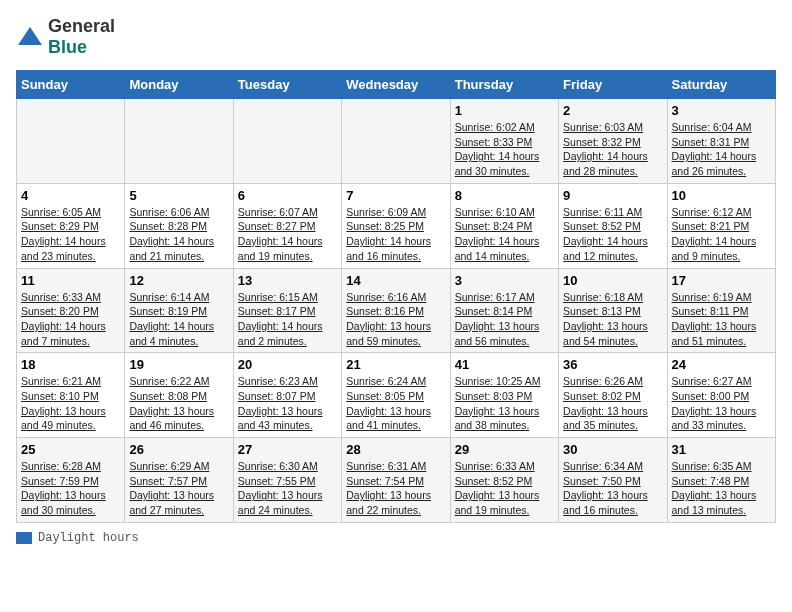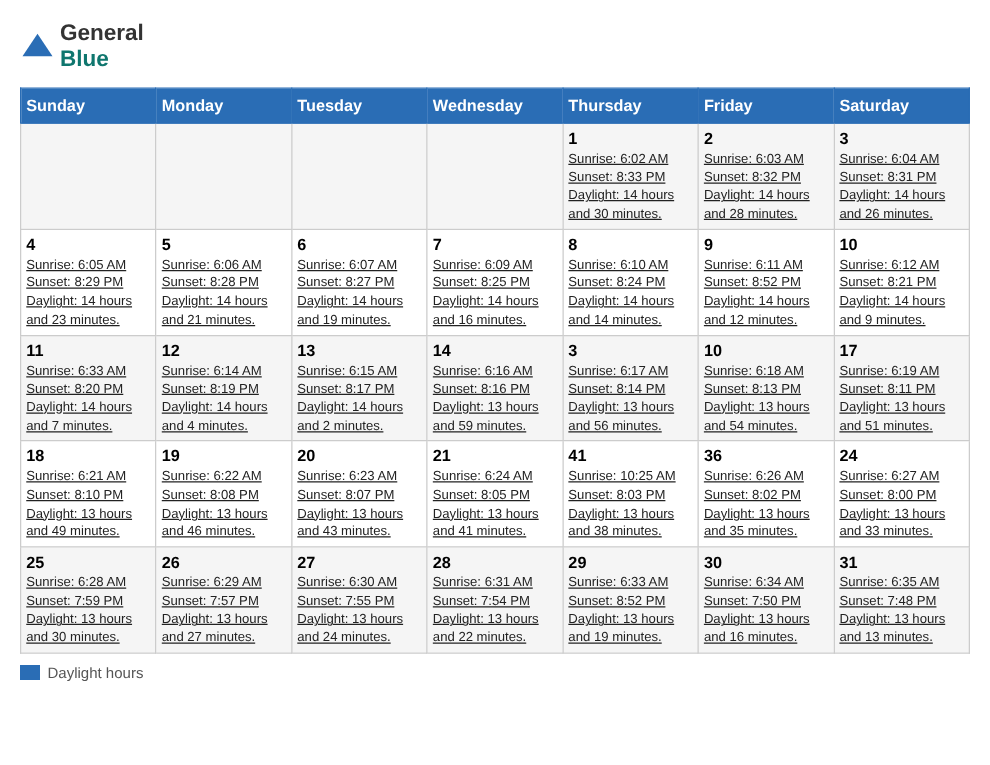--- a/index.html
+++ b/index.html
@@ -88,20 +88,21 @@
       line-height: 1.4;
       text-decoration: underline;
     }
     .footer {
       margin-top: 8px;
       font-size: 12px;
       color: #555;
       display: flex;
       align-items: center;
       gap: 6px;
+      font-family: Liberation Mono, monospace;
     }
     .legend-box {
       width: 16px;
       height: 12px;
       background: #2a6db5;
       display: inline-block;
     }
   </style>
 </head>
 <body>

